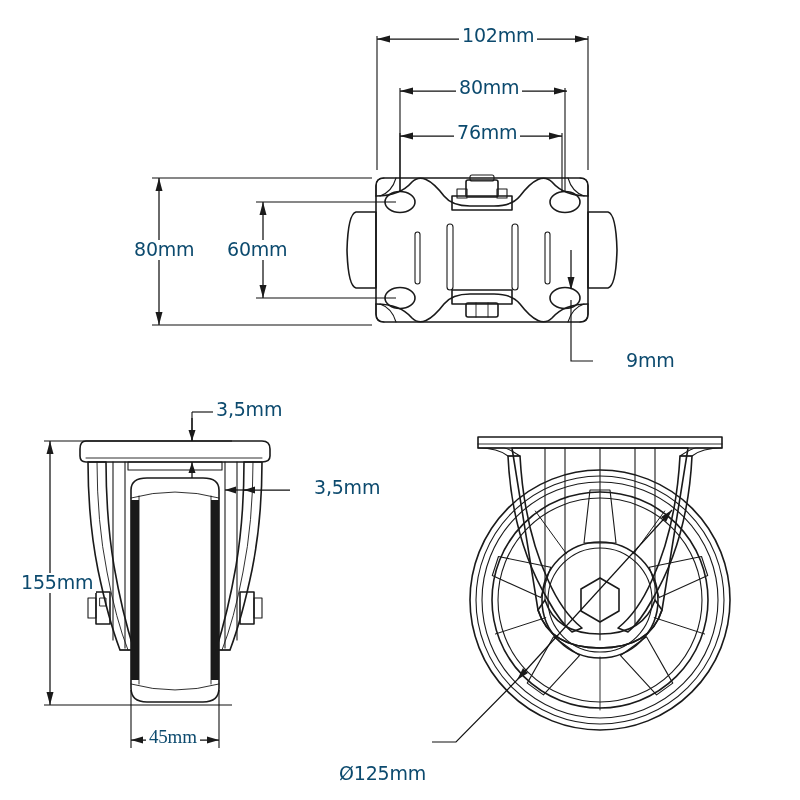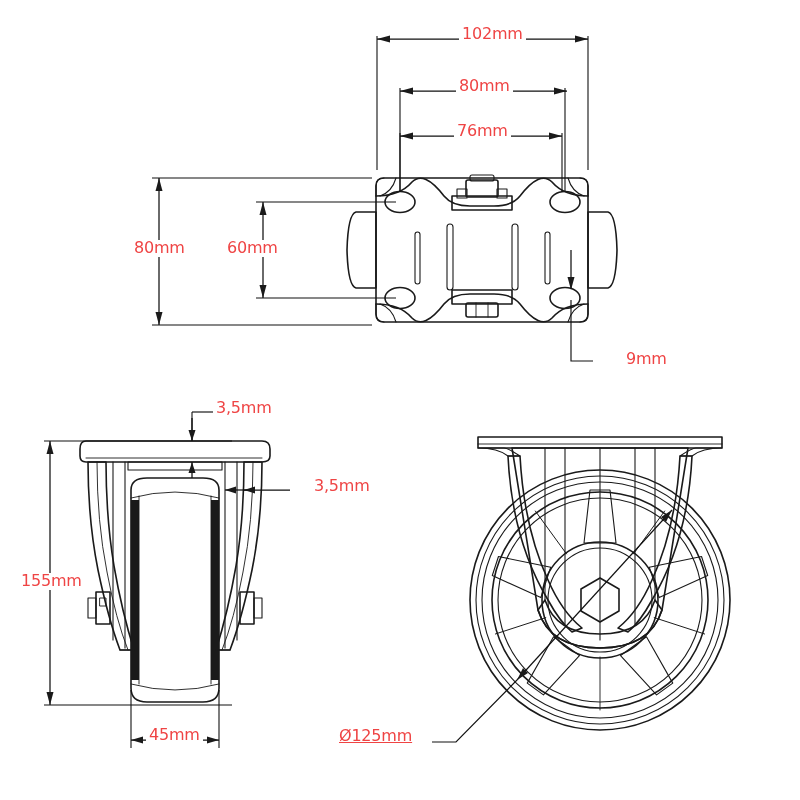--- a/index.html
+++ b/index.html
@@ -65,22 +65,22 @@
     stroke-width: 1.15;
     stroke-linecap: butt;
   }
   .solidfill {
     fill: #1a1a1a;
     stroke: none;
   }
   .dimtext {
     position: absolute;
     font-family: "DejaVu Sans", sans-serif;
-    font-size: 16px;
-    color: #ef4444;
+    font-size: 19px;
+    color: #0c4a6e;
     white-space: nowrap;
     letter-spacing: -0.2px;
     background: #ffffff;
     padding: 0 3px;
     line-height: 1.05;
   }
 </style>
 </head>
 <body>
 
@@ -355,17 +355,17 @@
   <div class="dimtext" style="left:224px; top:240px;">60mm</div>
 
   <div class="dimtext" style="left:623px; top:351px;">9mm</div>
 
   <div class="dimtext" style="left:213px; top:400px;">3,5mm</div>
 
   <div class="dimtext" style="left:311px; top:478px;">3,5mm</div>
 
   <div class="dimtext" style="left:18px; top:561px;margin-top:12px;">155mm</div>
 
-  <div class="dimtext" style="left:146px; top:727px;">45mm</div>
-
-  <div class="dimtext" style="left:336px; top:728px;text-decoration:underline;">Ø125mm</div>
+  <div class="dimtext" style="left:146px; top:727px;font-family:Liberation Serif, serif;">45mm</div>
+
+  <div class="dimtext" style="left:336px; top:764px;">Ø125mm</div>
 
 </div>
 
 </body></html>

